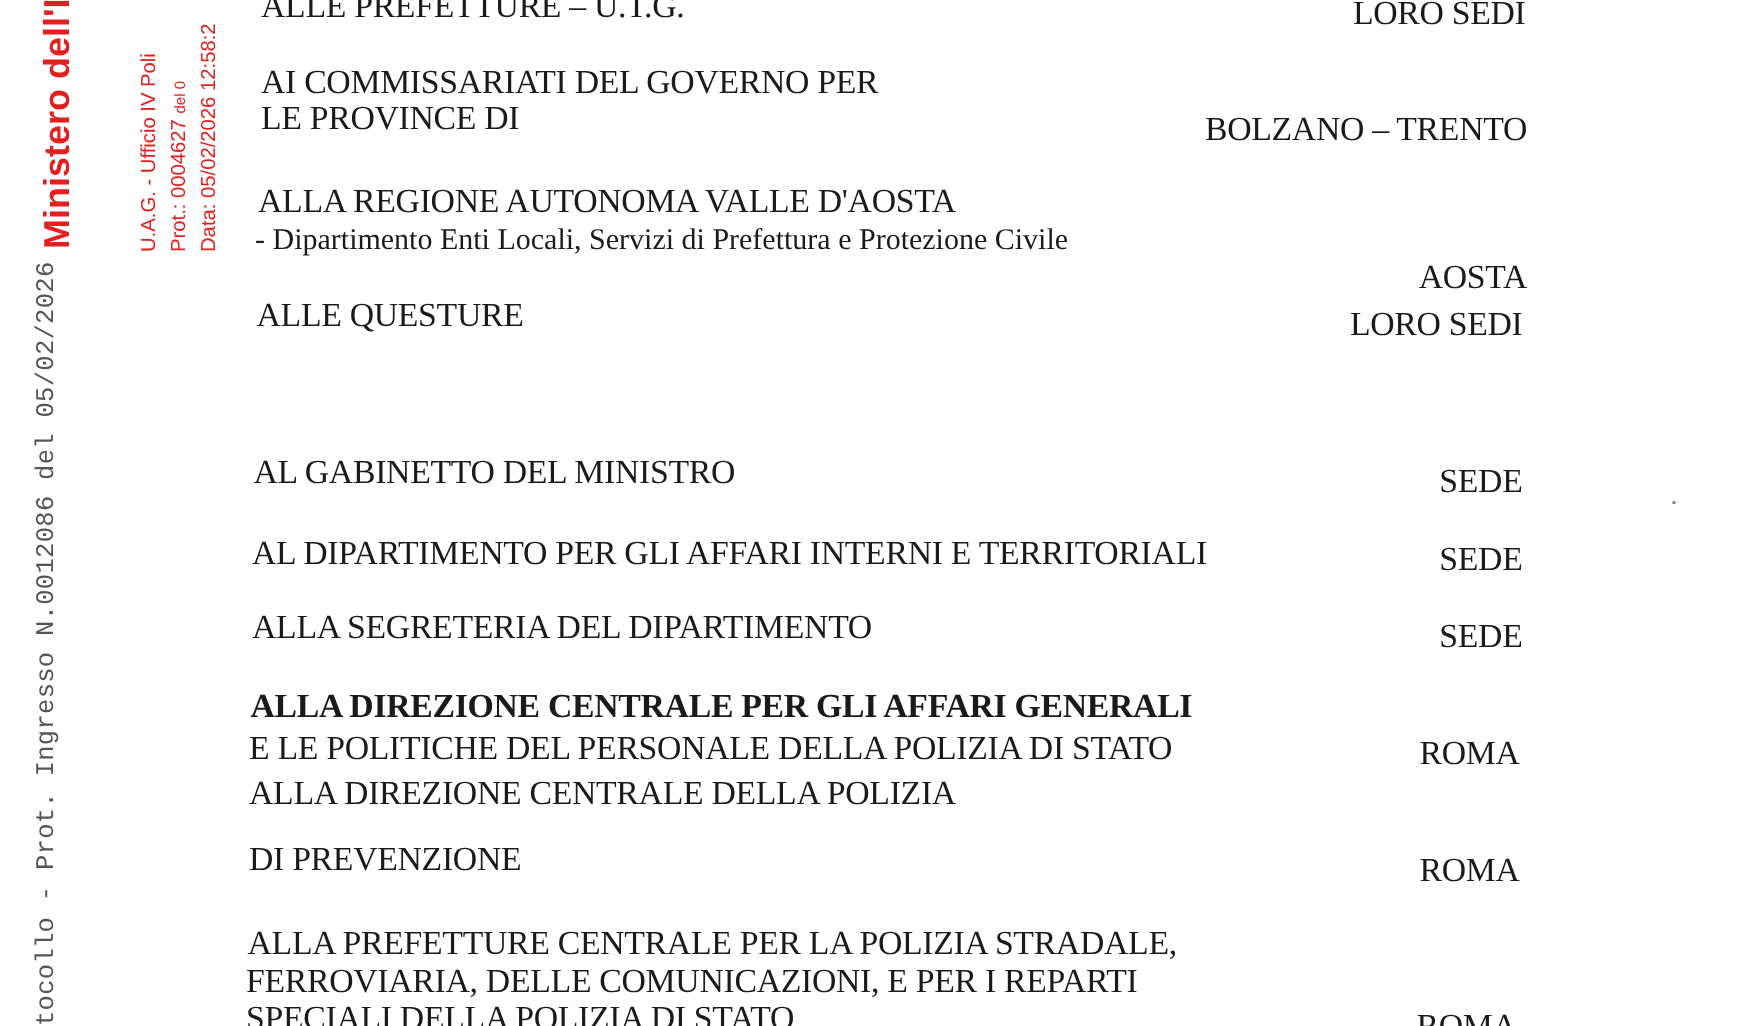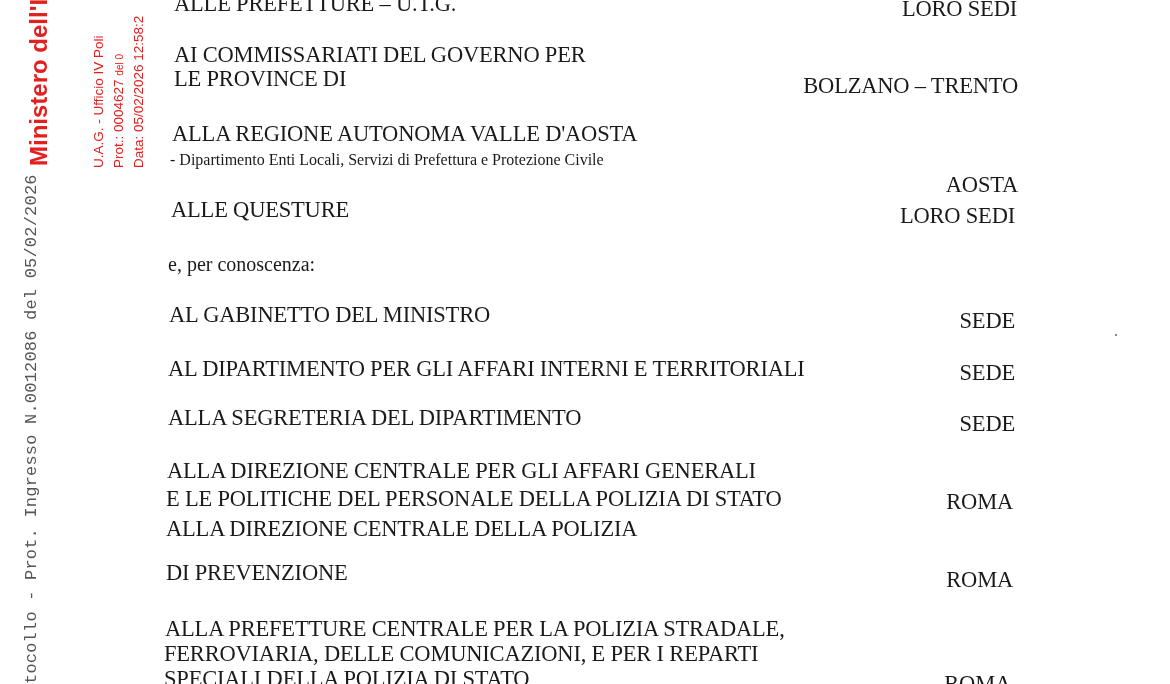--- a/index.html
+++ b/index.html
@@ -71,21 +71,21 @@
     }
     .rec-name {
       position: absolute;
       font-size: 22.5px;
       line-height: 25px;
       white-space: nowrap;
       letter-spacing: -0.2px;
     }
     .rec-sub {
       position: absolute;
-      font-size: 16px;
+      font-size: 20px;
       line-height: 22px;
       white-space: nowrap;
     }
     .rec-place {
       position: absolute;
       font-size: 22.5px;
       line-height: 25px;
       white-space: nowrap;
       text-align: right;
       letter-spacing: -0.2px;
@@ -139,39 +139,38 @@
     <div class="rec-name" style="left:172px; top:121px;">ALLA REGIONE AUTONOMA VALLE D'AOSTA</div>
     <div class="rec-sub" style="left:170px; top:149px;">-   Dipartimento Enti Locali, Servizi di Prefettura e Protezione Civile</div>
     <div class="rec-place" style="right:152px; top:151px;margin-top:21px;">AOSTA</div>
   </div>
 
   <div class="recipient">
     <div class="rec-name" style="left:171px; top:197px;">ALLE QUESTURE</div>
     <div class="rec-place" style="right:155px; top:203px;">LORO SEDI</div>
   </div>
 
-  <div class="conoscenza">e, per conoscenza:</div>
 
   <div class="recipient">
     <div class="rec-name" style="left:169px; top:302px;text-align:center;">AL GABINETTO DEL MINISTRO</div>
     <div class="rec-place" style="right:155px; top:308px;">SEDE</div>
   </div>
 
   <div class="recipient">
     <div class="rec-name" style="left:168px; top:356px;">AL DIPARTIMENTO PER GLI AFFARI INTERNI E TERRITORIALI</div>
     <div class="rec-place" style="right:155px; top:360px;">SEDE</div>
   </div>
 
   <div class="recipient">
     <div class="rec-name" style="left:168px; top:405px;">ALLA SEGRETERIA DEL DIPARTIMENTO</div>
     <div class="rec-place" style="right:155px; top:411px;">SEDE</div>
   </div>
 
   <div class="recipient">
-    <div class="rec-name" style="left:167px; top:458px;">ALLA DIREZIONE CENTRALE PER GLI AFFARI GENERALI</div>
+    <div class="rec-name" style="left:167px; top:458px;font-weight:bold;">ALLA DIREZIONE CENTRALE PER GLI AFFARI GENERALI</div>
     <div class="rec-name" style="left:166px; top:486px;">E LE POLITICHE DEL PERSONALE DELLA POLIZIA DI STATO</div>
     <div class="rec-place" style="right:157px; top:489px;">ROMA</div>
   </div>
 
   <div class="recipient">
     <div class="rec-name" style="left:166px; top:516px;">ALLA DIREZIONE CENTRALE DELLA POLIZIA</div>
     <div class="rec-name" style="left:166px; top:560px;">DI PREVENZIONE</div>
     <div class="rec-place" style="right:157px; top:567px;">ROMA</div>
   </div>
 

